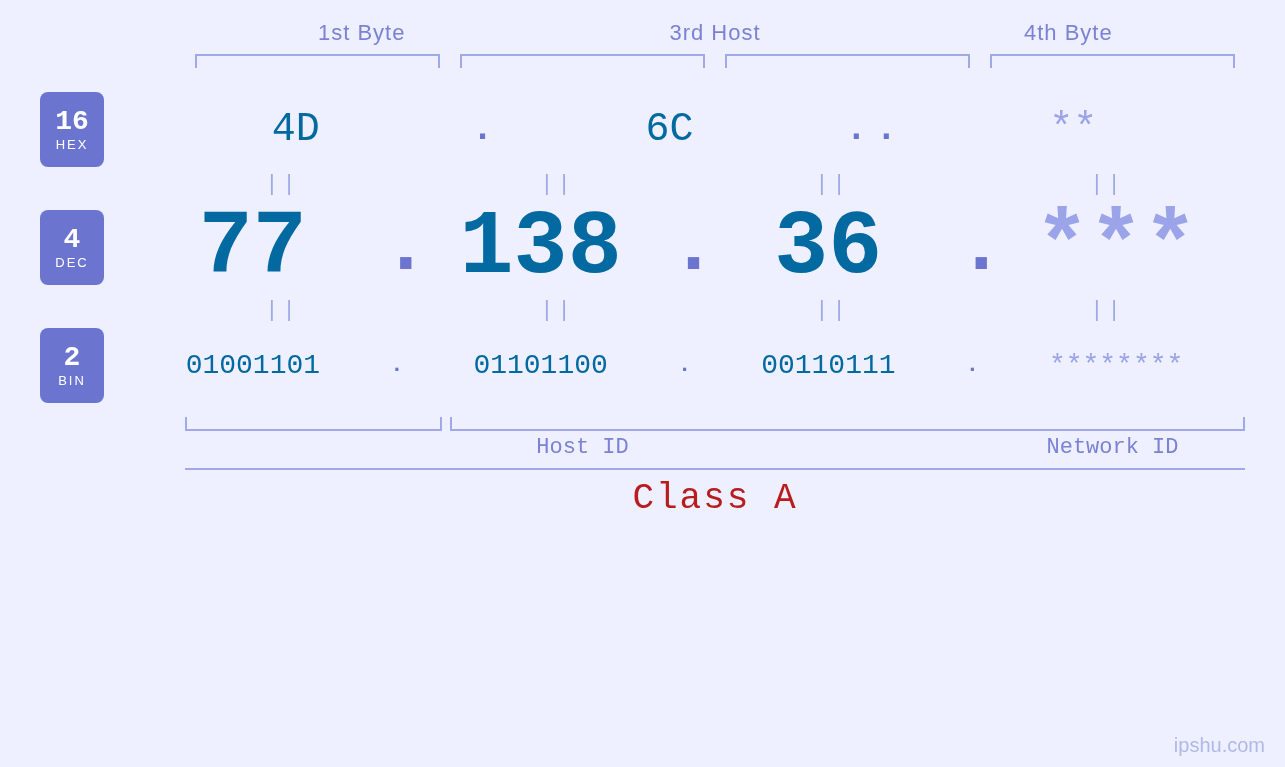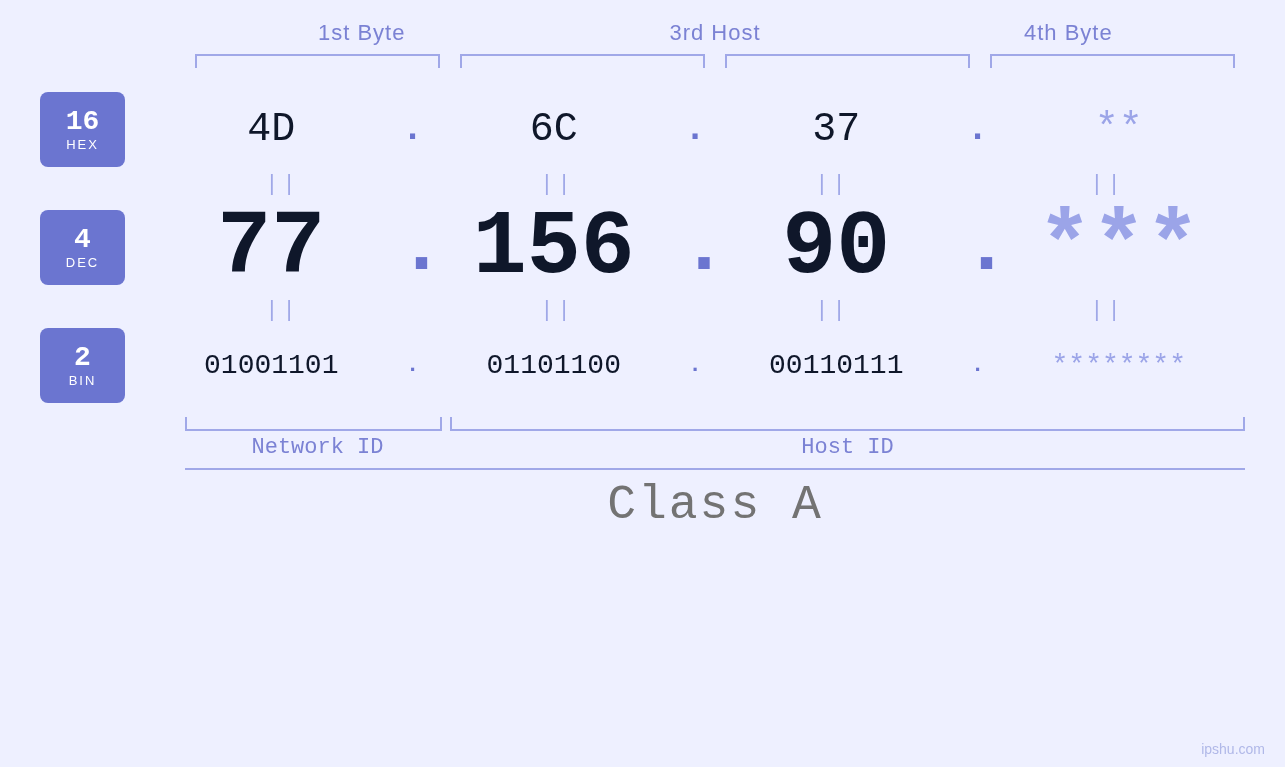--- a/index.html
+++ b/index.html
@@ -81,21 +81,21 @@
 
     
     .base-row {
       display: flex;
       align-items: center;
       width: 100%;
       margin-bottom: 0;
     }
 
     .base-badge {
-      width: 85px;
+      width: 64px;
       height: 75px;
       background-color: #6b75d0;
       border-radius: 8px;
       display: flex;
       flex-direction: column;
       align-items: center;
       justify-content: center;
       color: white;
       flex-shrink: 0;
       margin-right: 20px;
@@ -115,21 +115,21 @@
 
     .values-row {
       display: flex;
       flex: 1;
       align-items: center;
     }
 
     .byte-value {
       flex: 1;
       text-align: center;
-      color: #0f172a;
+      color: #0369a1;
     }
 
     .byte-value.large {
       font-size: 90px;
       font-weight: bold;
       line-height: 1;
     }
 
     .byte-value.medium {
       font-size: 40px;
@@ -180,21 +180,21 @@
       font-size: 22px;
       letter-spacing: 4px;
     }
 
     
     .footer {
       position: absolute;
       bottom: 10px;
       right: 20px;
       color: #b0b8e8;
-      font-size: 14px;
+      font-size: 20px;
       font-family: Arial, sans-serif;
     }
   </style>
 </head>
 <body>
 
 <div class="main-container">
 
   <div class="byte-headers">
     <div class="byte-header">1st Byte</div>
@@ -220,44 +220,43 @@
   <div class="base-row">
     <div class="base-badge">
       <span class="badge-number">16</span>
       <span class="badge-label">HEX</span>
     </div>
     <div class="values-row">
       <div class="byte-value medium">4D</div>
       <div class="dot medium">.</div>
       <div class="byte-value medium">6C</div>
       <div class="dot medium">.</div>
-      <div class="byte-value medium">37</div>
       <div class="dot medium">.</div>
       <div class="byte-value medium masked">**</div>
     </div>
   </div>
 
   <div class="equals-row">
     <div class="equals-cell">||</div>
     <div class="equals-cell">||</div>
     <div class="equals-cell">||</div>
     <div class="equals-cell">||</div>
   </div>
 
   <div class="base-row">
     <div class="base-badge">
       <span class="badge-number">4</span>
       <span class="badge-label">DEC</span>
     </div>
     <div class="values-row">
       <div class="byte-value large">77</div>
       <div class="dot large">.</div>
-      <div class="byte-value large">156</div>
+      <div class="byte-value large">138</div>
       <div class="dot large">.</div>
-      <div class="byte-value large">90</div>
+      <div class="byte-value large">36</div>
       <div class="dot large">.</div>
       <div class="byte-value large masked">***</div>
     </div>
   </div>
 
   <div class="equals-row">
     <div class="equals-cell">||</div>
     <div class="equals-cell">||</div>
     <div class="equals-cell">||</div>
     <div class="equals-cell">||</div>
@@ -288,26 +287,26 @@
     </div>
 
     <div style="flex:1; position:relative; height:18px;">
       <div style="position:absolute;bottom:0;left:0;right:0;height:2px;background:#a0a8e8;"></div>
       <div style="position:absolute;bottom:0;left:0;width:2px;height:14px;background:#a0a8e8;"></div>
       <div style="position:absolute;bottom:0;right:0;width:2px;height:14px;background:#a0a8e8;"></div>
     </div>
   </div>
 
   <div style="display:flex; width:100%; padding-left:145px; margin-top:4px; margin-bottom:8px;">
+    <div style="flex:1; text-align:center; color:#7b82d4; font-size:22px; font-family:'Courier New',monospace;">Host ID</div>
     <div style="flex:0 0 25%; text-align:center; color:#7b82d4; font-size:22px; font-family:'Courier New',monospace;">Network ID</div>
-    <div style="flex:1; text-align:center; color:#7b82d4; font-size:22px; font-family:'Courier New',monospace;">Host ID</div>
   </div>
 
   <div style="width:100%; padding-left:145px;">
     <div style="width:100%; height:2px; background:#a0a8e8; margin-bottom:8px;"></div>
-    <div style="text-align:center; color:#737373; font-size:48px; font-family:'Courier New',monospace; letter-spacing:2px;">Class A</div>
+    <div style="text-align:center; color:#b91c1c; font-size:36px; font-family:'Courier New',monospace; letter-spacing:2px;">Class A</div>
   </div>
 
 </div>
 
 <div class="footer">
   <span>ipshu.com</span>
 </div>
 
 </body></html>

